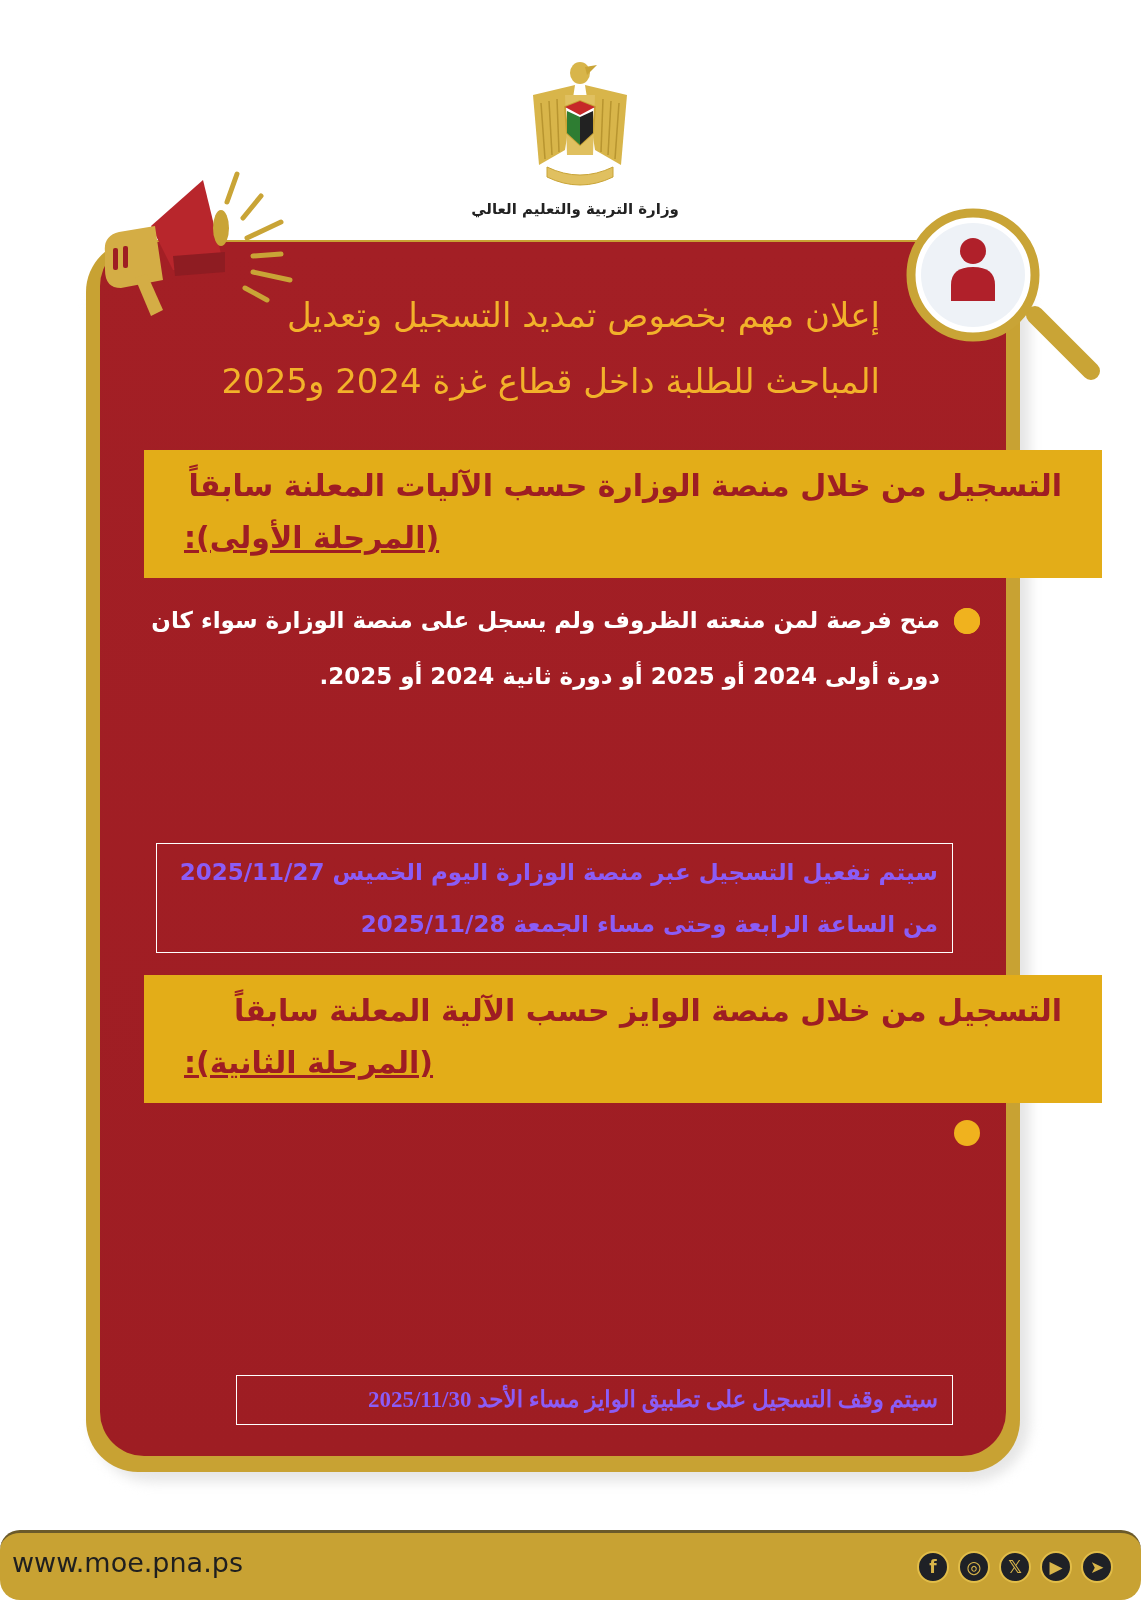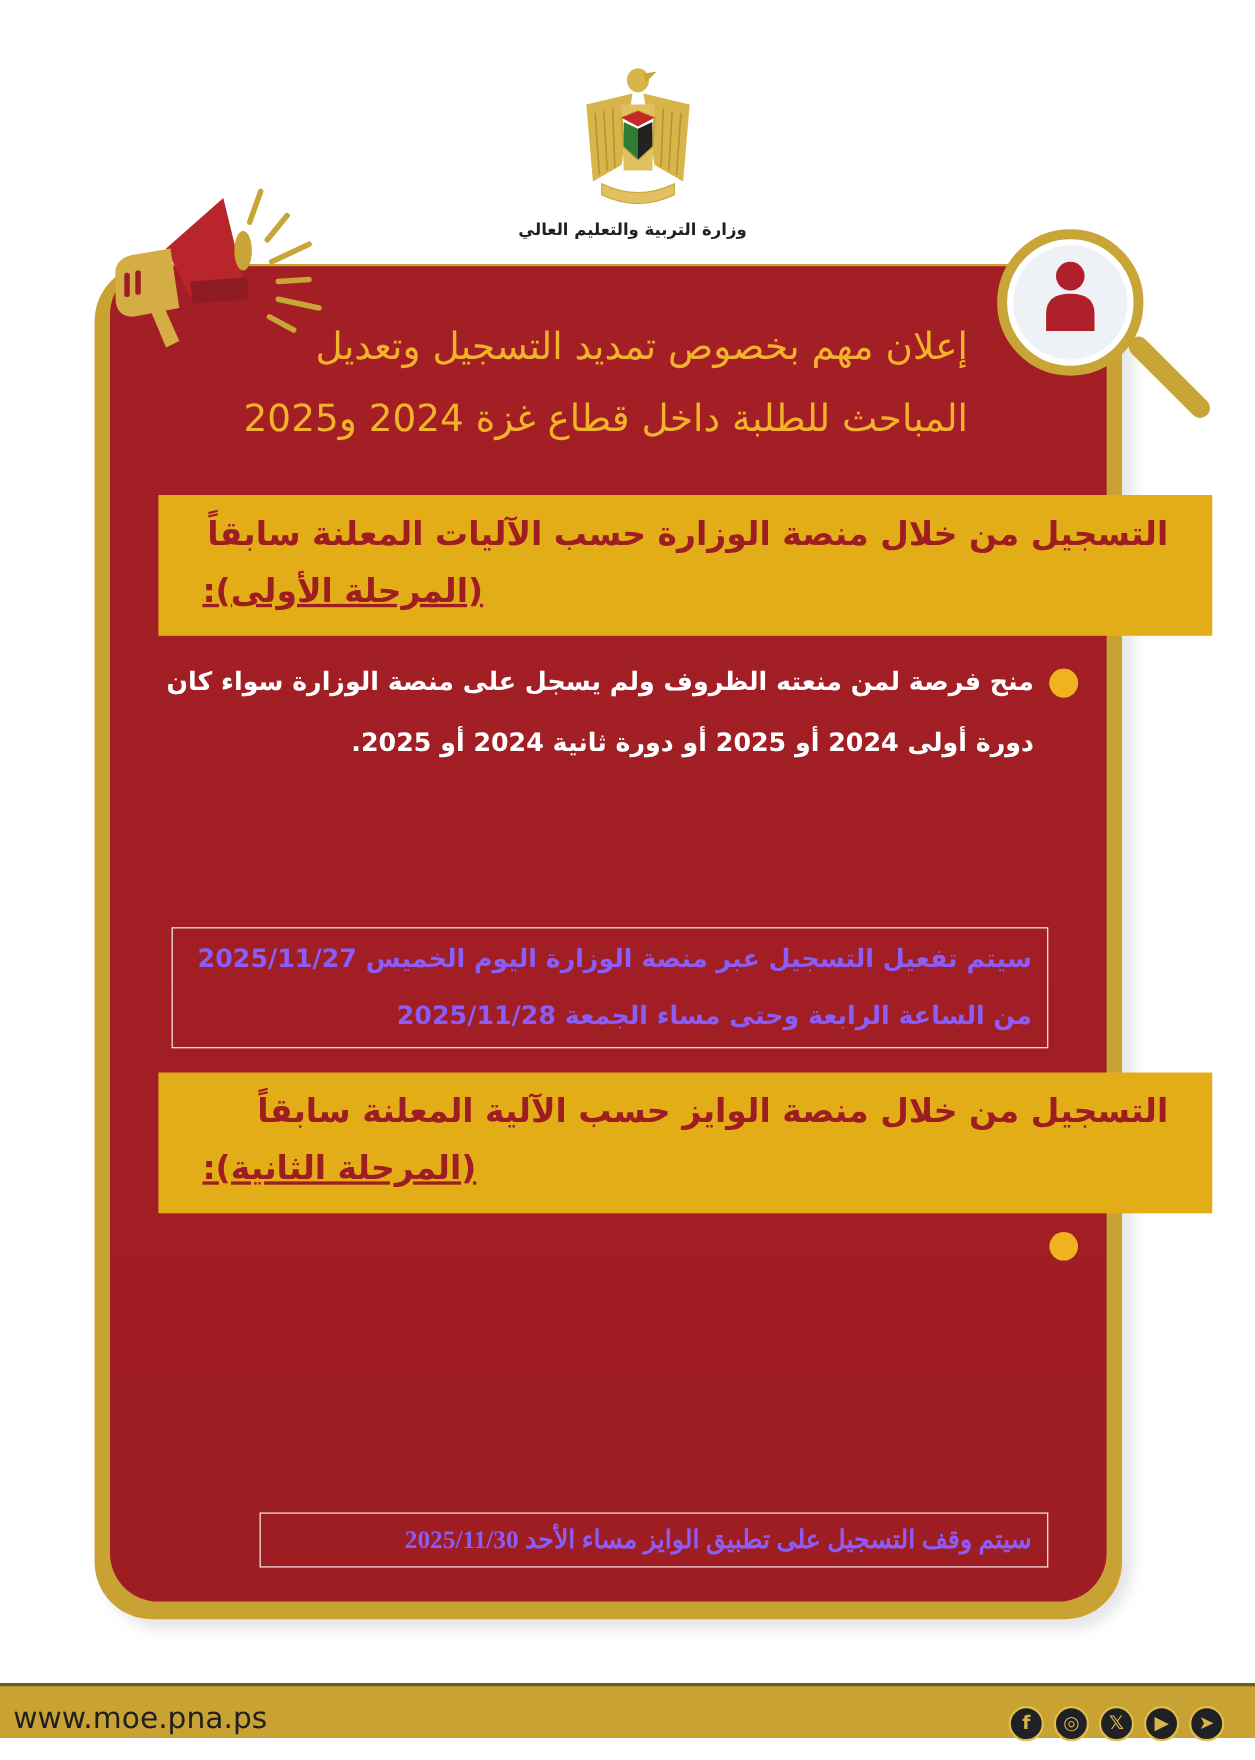--- a/index.html
+++ b/index.html
@@ -36,22 +36,22 @@
   .bullets li .dot { position: absolute; right: 10px; top: 16px; width: 26px; height: 26px; border-radius: 50%; background: #f0b21e; }
   .b1 { top: 592px; }
   .b2 { top: 1104px; }
 
   .boxed { position: absolute; direction: rtl; border: 1.5px solid #ffffff; color: #8b5cf6; font-weight: bold;
     font-size: 23px; text-align: right; padding: 2px 14px; margin-top: 32px; }
   .box1 { left: 156px; top: 811px; width: 797px; height: 110px; line-height: 52px; }
   .box2 { left: 236px; top: 1343px; width: 717px; height: 50px; line-height: 44px; font-family: Liberation Serif, serif; }
 
   
-  .footer { position: absolute; left: 0; top: 1530px; width: 1141px; height: 50px; background: #c8a233;
-    border-top: 3px solid #6b5a2a; }
+  .footer { position: absolute; left: 0; top: 1530px; width: 1141px; height: 70px; background: #c8a233;
+    border-top: 3px solid #6b5a2a; border-radius: 20px; }
   .footer .url { position: absolute; left: 12px; top: 14px; font-family: "DejaVu Sans", sans-serif; font-size: 27px; color: #1f1f1f; }
   .socials { position: absolute; right: 28px; top: 18px; display: flex; gap: 9px; }
   .soc { width: 32px; height: 32px; border-radius: 50%; background: #1f2126; border: 2px solid #e2bd48;
     display: flex; align-items: center; justify-content: center; color: #d8b54a; font-size: 17px; font-weight: bold; }
 
   
   .megaphone { position: absolute; left: 85px; top: 160px; width: 220px; height: 160px; }
   .magnifier { position: absolute; left: 895px; top: 205px; width: 210px; height: 180px; }
 </style>
 </head>

